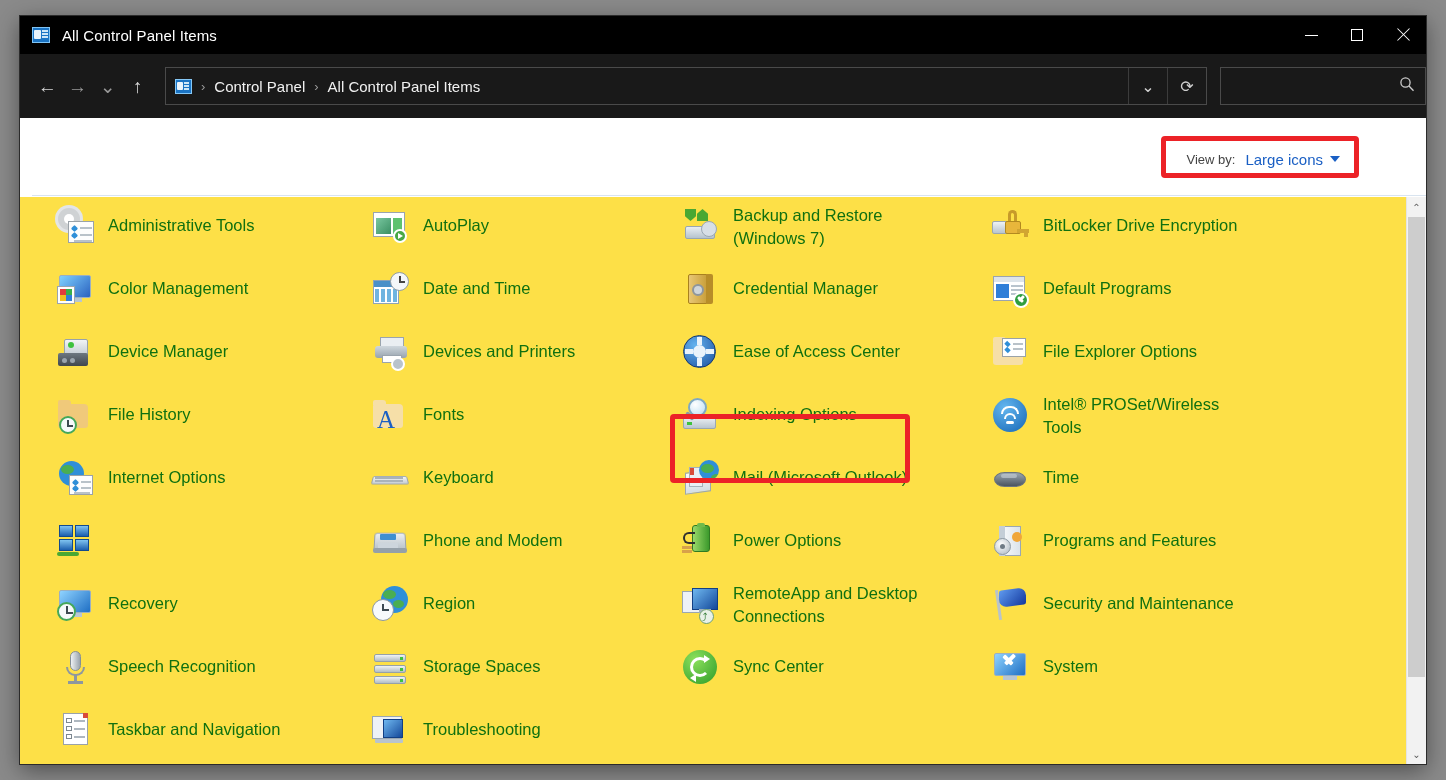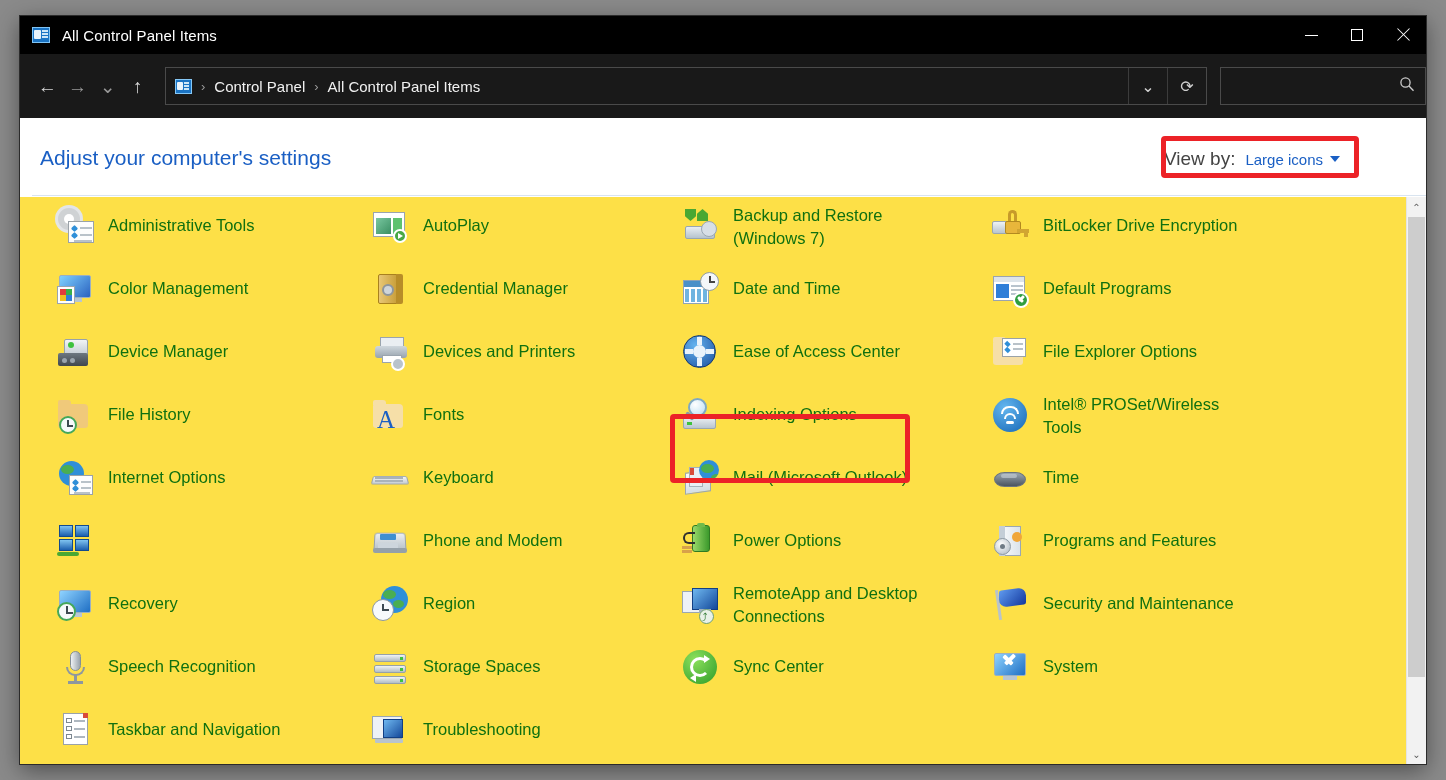--- a/index.html
+++ b/index.html
@@ -93,21 +93,21 @@
     position:absolute;left:0;top:102px;width:100%;height:78px;background:#ffffff;
   }
   .page-title{
     position:absolute;left:20px;top:28px;
     color:#1a5fc4;font-size:21px;
   }
   .viewby{
     position:absolute;right:86px;top:26px;height:30px;
     display:flex;align-items:center;gap:10px;white-space:nowrap;
   }
-  .viewby-label{color:#444444;font-size:19px;}
+  .viewby-label{color:#444444;font-size:13px;}
   .viewby-value{color:#1a5fc4;font-size:15px;}
   .viewby-caret{
     width:0;height:0;border-left:5px solid transparent;border-right:5px solid transparent;
     border-top:6px solid #1a5fc4;margin-left:-3px;
   }
   .hdr-divider{
     position:absolute;left:12px;right:0;top:179px;height:1px;background:#d9e4ef;
   }
 
   
@@ -263,21 +263,20 @@
       <span class="search-ico">
         <svg width="16" height="16" viewBox="0 0 16 16">
             <circle cx="6.5" cy="6.5" r="4.6" fill="none" stroke="#cdcdcd" stroke-width="1.3"></circle>
             <line x1="10" y1="10" x2="14.5" y2="14.8" stroke="#cdcdcd" stroke-width="1.3"></line>
           </svg>
       </span>
     </div>
   </div>
 
   <div class="header">
-    <div class="page-title">Adjust your computer's settings</div>
     <div class="viewby">
       <span class="viewby-label">View by:</span>
       <span class="viewby-value">Large icons</span>
       <span class="viewby-caret"></span>
     </div>
   </div>
   <div class="hdr-divider"></div>
 
   <div class="items-area">
     <div class="grid" id="grid">
@@ -341,39 +340,39 @@
               <span class="sq" style="left:10px;top:19px;width:6px;height:6px;background:#36b04a"></span>
               <span class="sq" style="left:4px;top:25px;width:6px;height:6px;background:#f0c020"></span>
               <span class="sq" style="left:10px;top:25px;width:6px;height:6px;background:#2f7fd8"></span>
             </span>
           </span>
           <span class="lbl">Color Management</span>
         </div>
         <div class="item">
           <span class="ico">
             <span class="ic">
-              <span class="sq" style="left:7px;top:4px;width:21px;height:30px;background:linear-gradient(90deg,#e8c776,#c79c35);border-radius:2px;border:1px solid #a8801f;box-sizing:border-box"></span>
-              <span class="sq" style="left:25px;top:4px;width:7px;height:30px;background:#b88d28;border-radius:0 2px 2px 0"></span>
-              <span class="circ" style="left:11px;top:14px;width:12px;height:12px;background:#cfd5da;border:2px solid #8e969d;box-sizing:border-box"></span>
-            </span>
-          </span>
-          <span class="lbl">Credential Manager</span>
-        </div>
-        <div class="item">
-          <span class="ico">
-            <span class="ic">
               <span class="sq" style="left:2px;top:10px;width:26px;height:24px;background:#fff;border:1px solid #8fa3b5;box-sizing:border-box"></span>
               <span class="sq" style="left:3px;top:11px;width:24px;height:6px;background:#4a90c8"></span>
               <span class="sq" style="left:4px;top:19px;width:22px;height:13px;background:repeating-linear-gradient(90deg,#6fb4e0 0 4px,#fff 4px 6px),repeating-linear-gradient(#6fb4e0 0 3px,#fff 3px 5px)"></span>
               <span class="circ" style="left:19px;top:2px;width:19px;height:19px;background:#f4f7f9;border:1px solid #8e9ba6;box-sizing:border-box"></span>
               <span class="sq" style="left:28px;top:6px;width:1.5px;height:6px;background:#444"></span>
               <span class="sq" style="left:28px;top:11px;width:6px;height:1.5px;background:#444"></span>
             </span>
           </span>
           <span class="lbl">Date and Time</span>
+        </div>
+        <div class="item">
+          <span class="ico">
+            <span class="ic">
+              <span class="sq" style="left:7px;top:4px;width:21px;height:30px;background:linear-gradient(90deg,#e8c776,#c79c35);border-radius:2px;border:1px solid #a8801f;box-sizing:border-box"></span>
+              <span class="sq" style="left:25px;top:4px;width:7px;height:30px;background:#b88d28;border-radius:0 2px 2px 0"></span>
+              <span class="circ" style="left:11px;top:14px;width:12px;height:12px;background:#cfd5da;border:2px solid #8e969d;box-sizing:border-box"></span>
+            </span>
+          </span>
+          <span class="lbl">Credential Manager</span>
         </div>
         <div class="item">
           <span class="ico">
             <span class="ic">
               <span class="sq" style="left:2px;top:6px;width:32px;height:25px;background:#fff;border:1px solid #9aa4ae;box-sizing:border-box"></span>
               <span class="sq" style="left:3px;top:7px;width:30px;height:5px;background:#dde4ea"></span>
               <span class="sq" style="left:5px;top:14px;width:13px;height:14px;background:#2f7fd8"></span>
               <span class="sq" style="left:20px;top:15px;width:12px;height:2px;background:#b9c4cd"></span>
               <span class="sq" style="left:20px;top:19px;width:12px;height:2px;background:#b9c4cd"></span>
               <span class="sq" style="left:20px;top:23px;width:12px;height:2px;background:#b9c4cd"></span>

